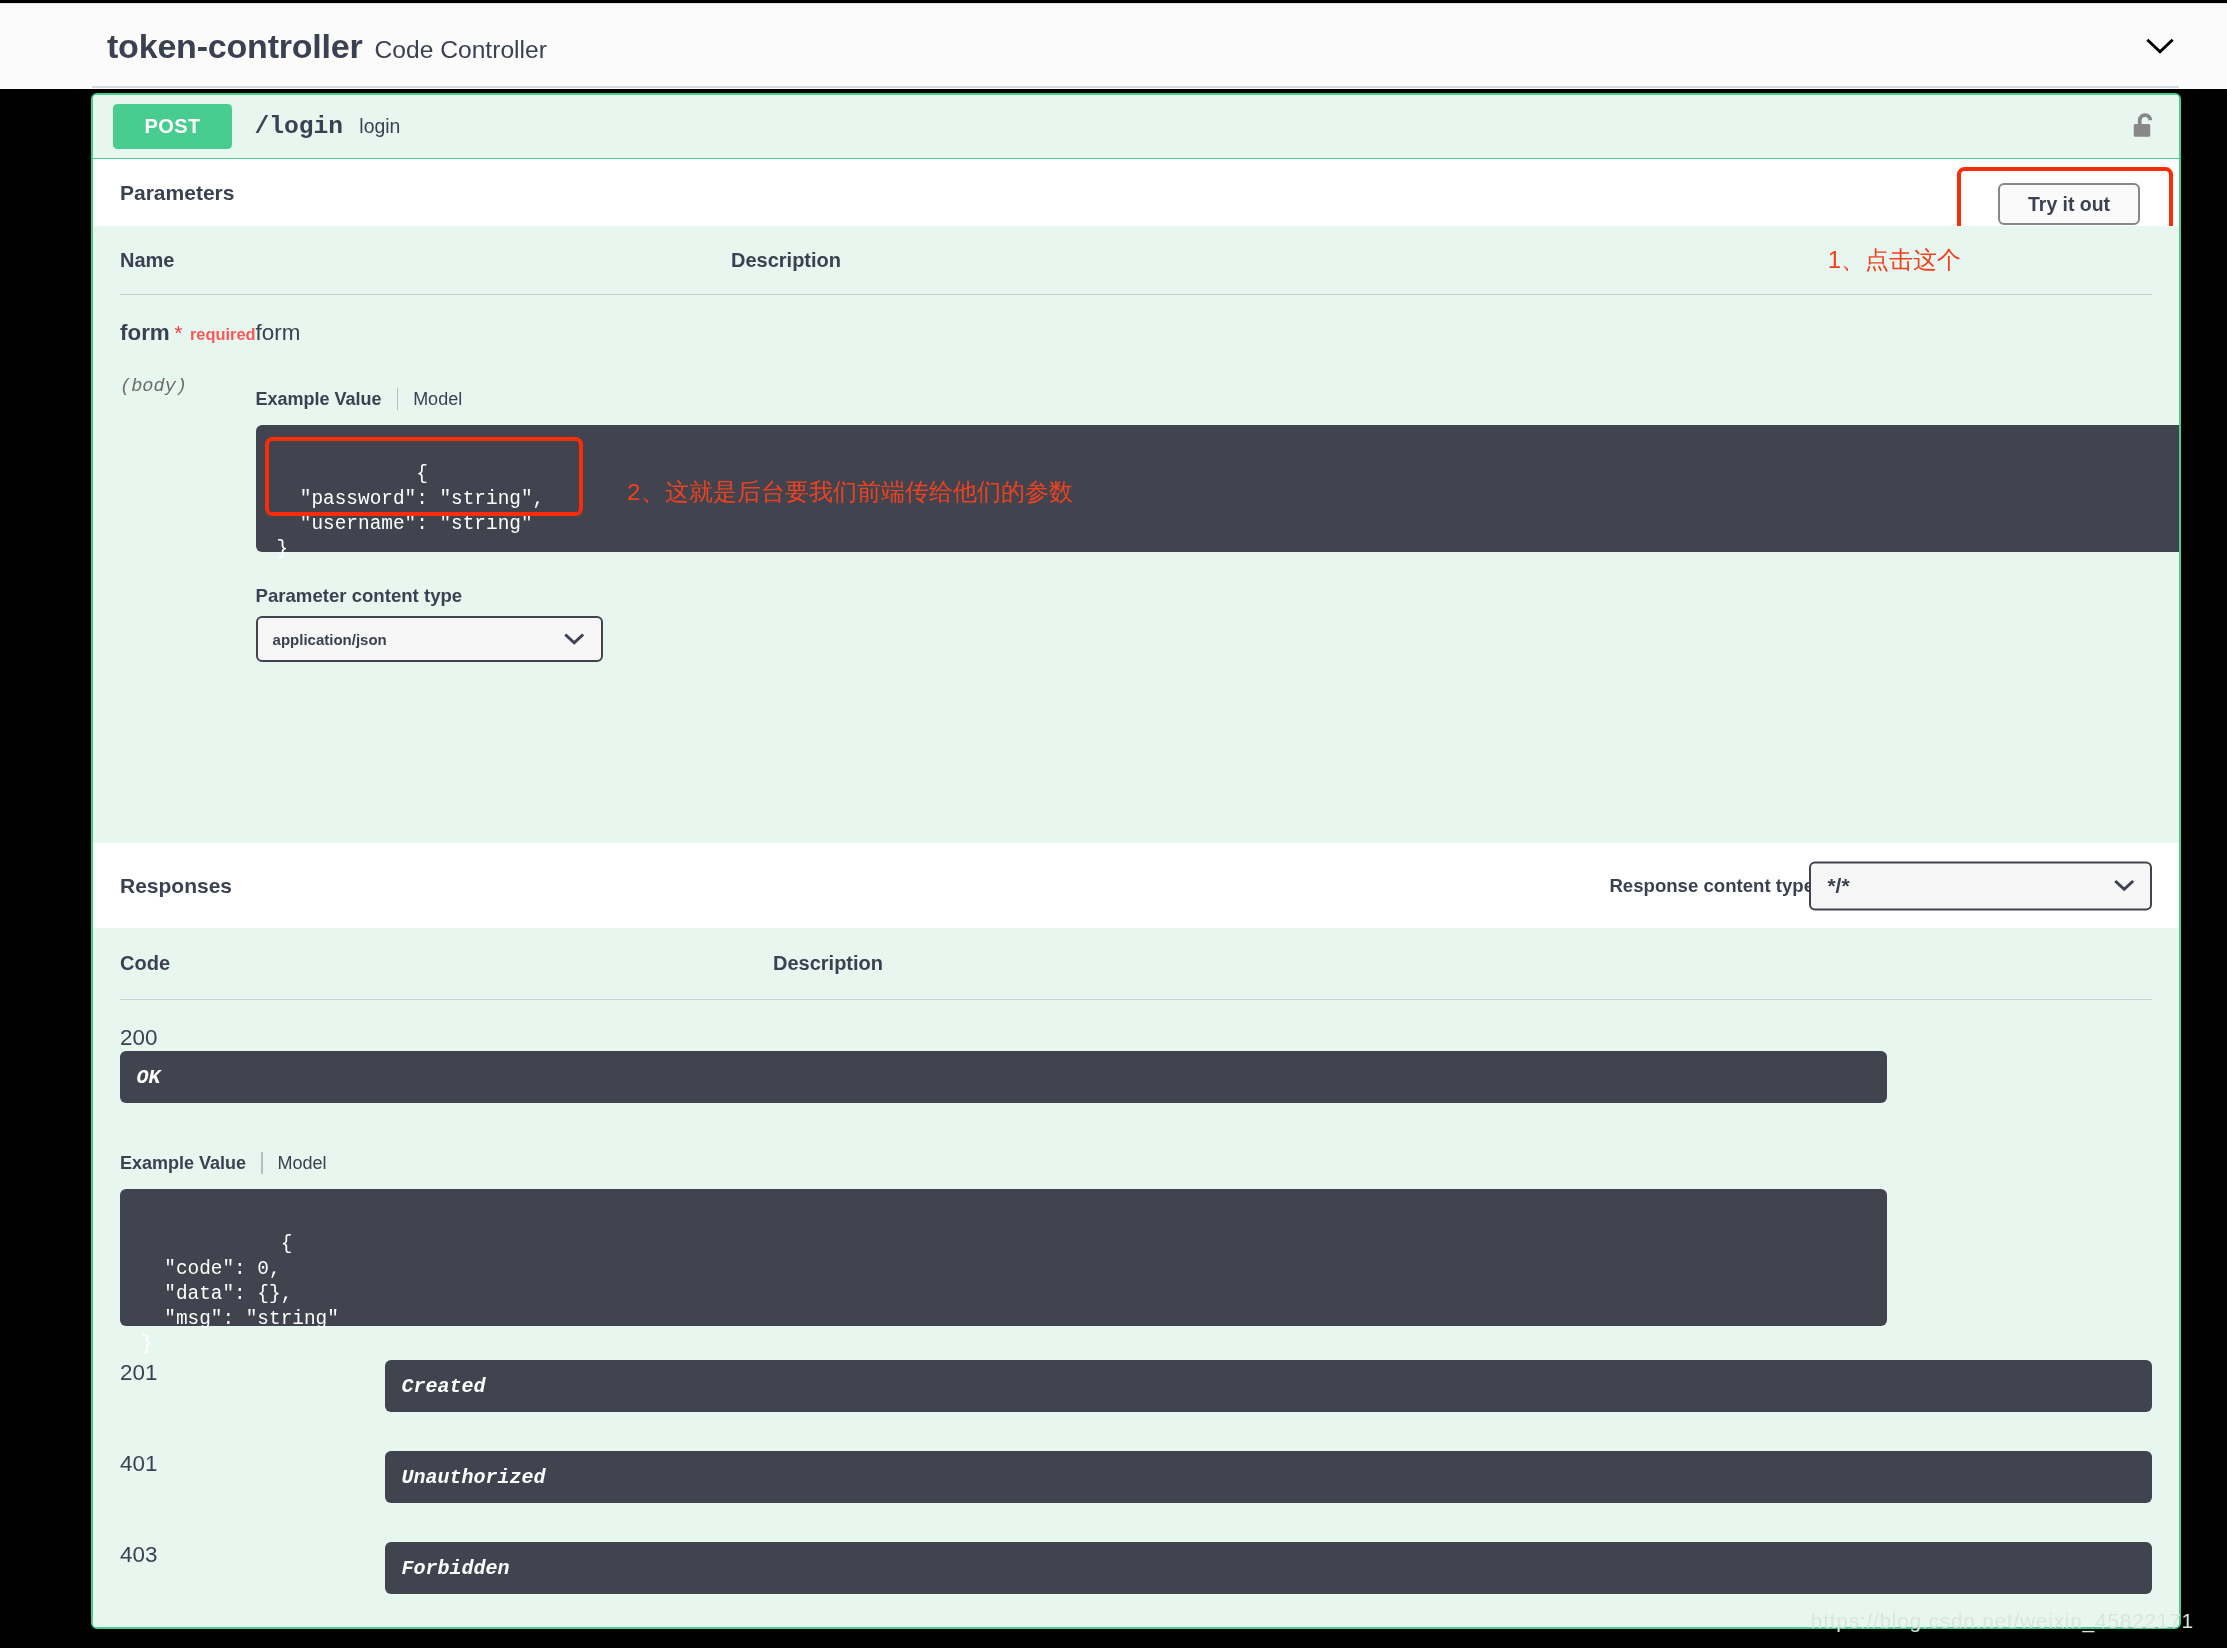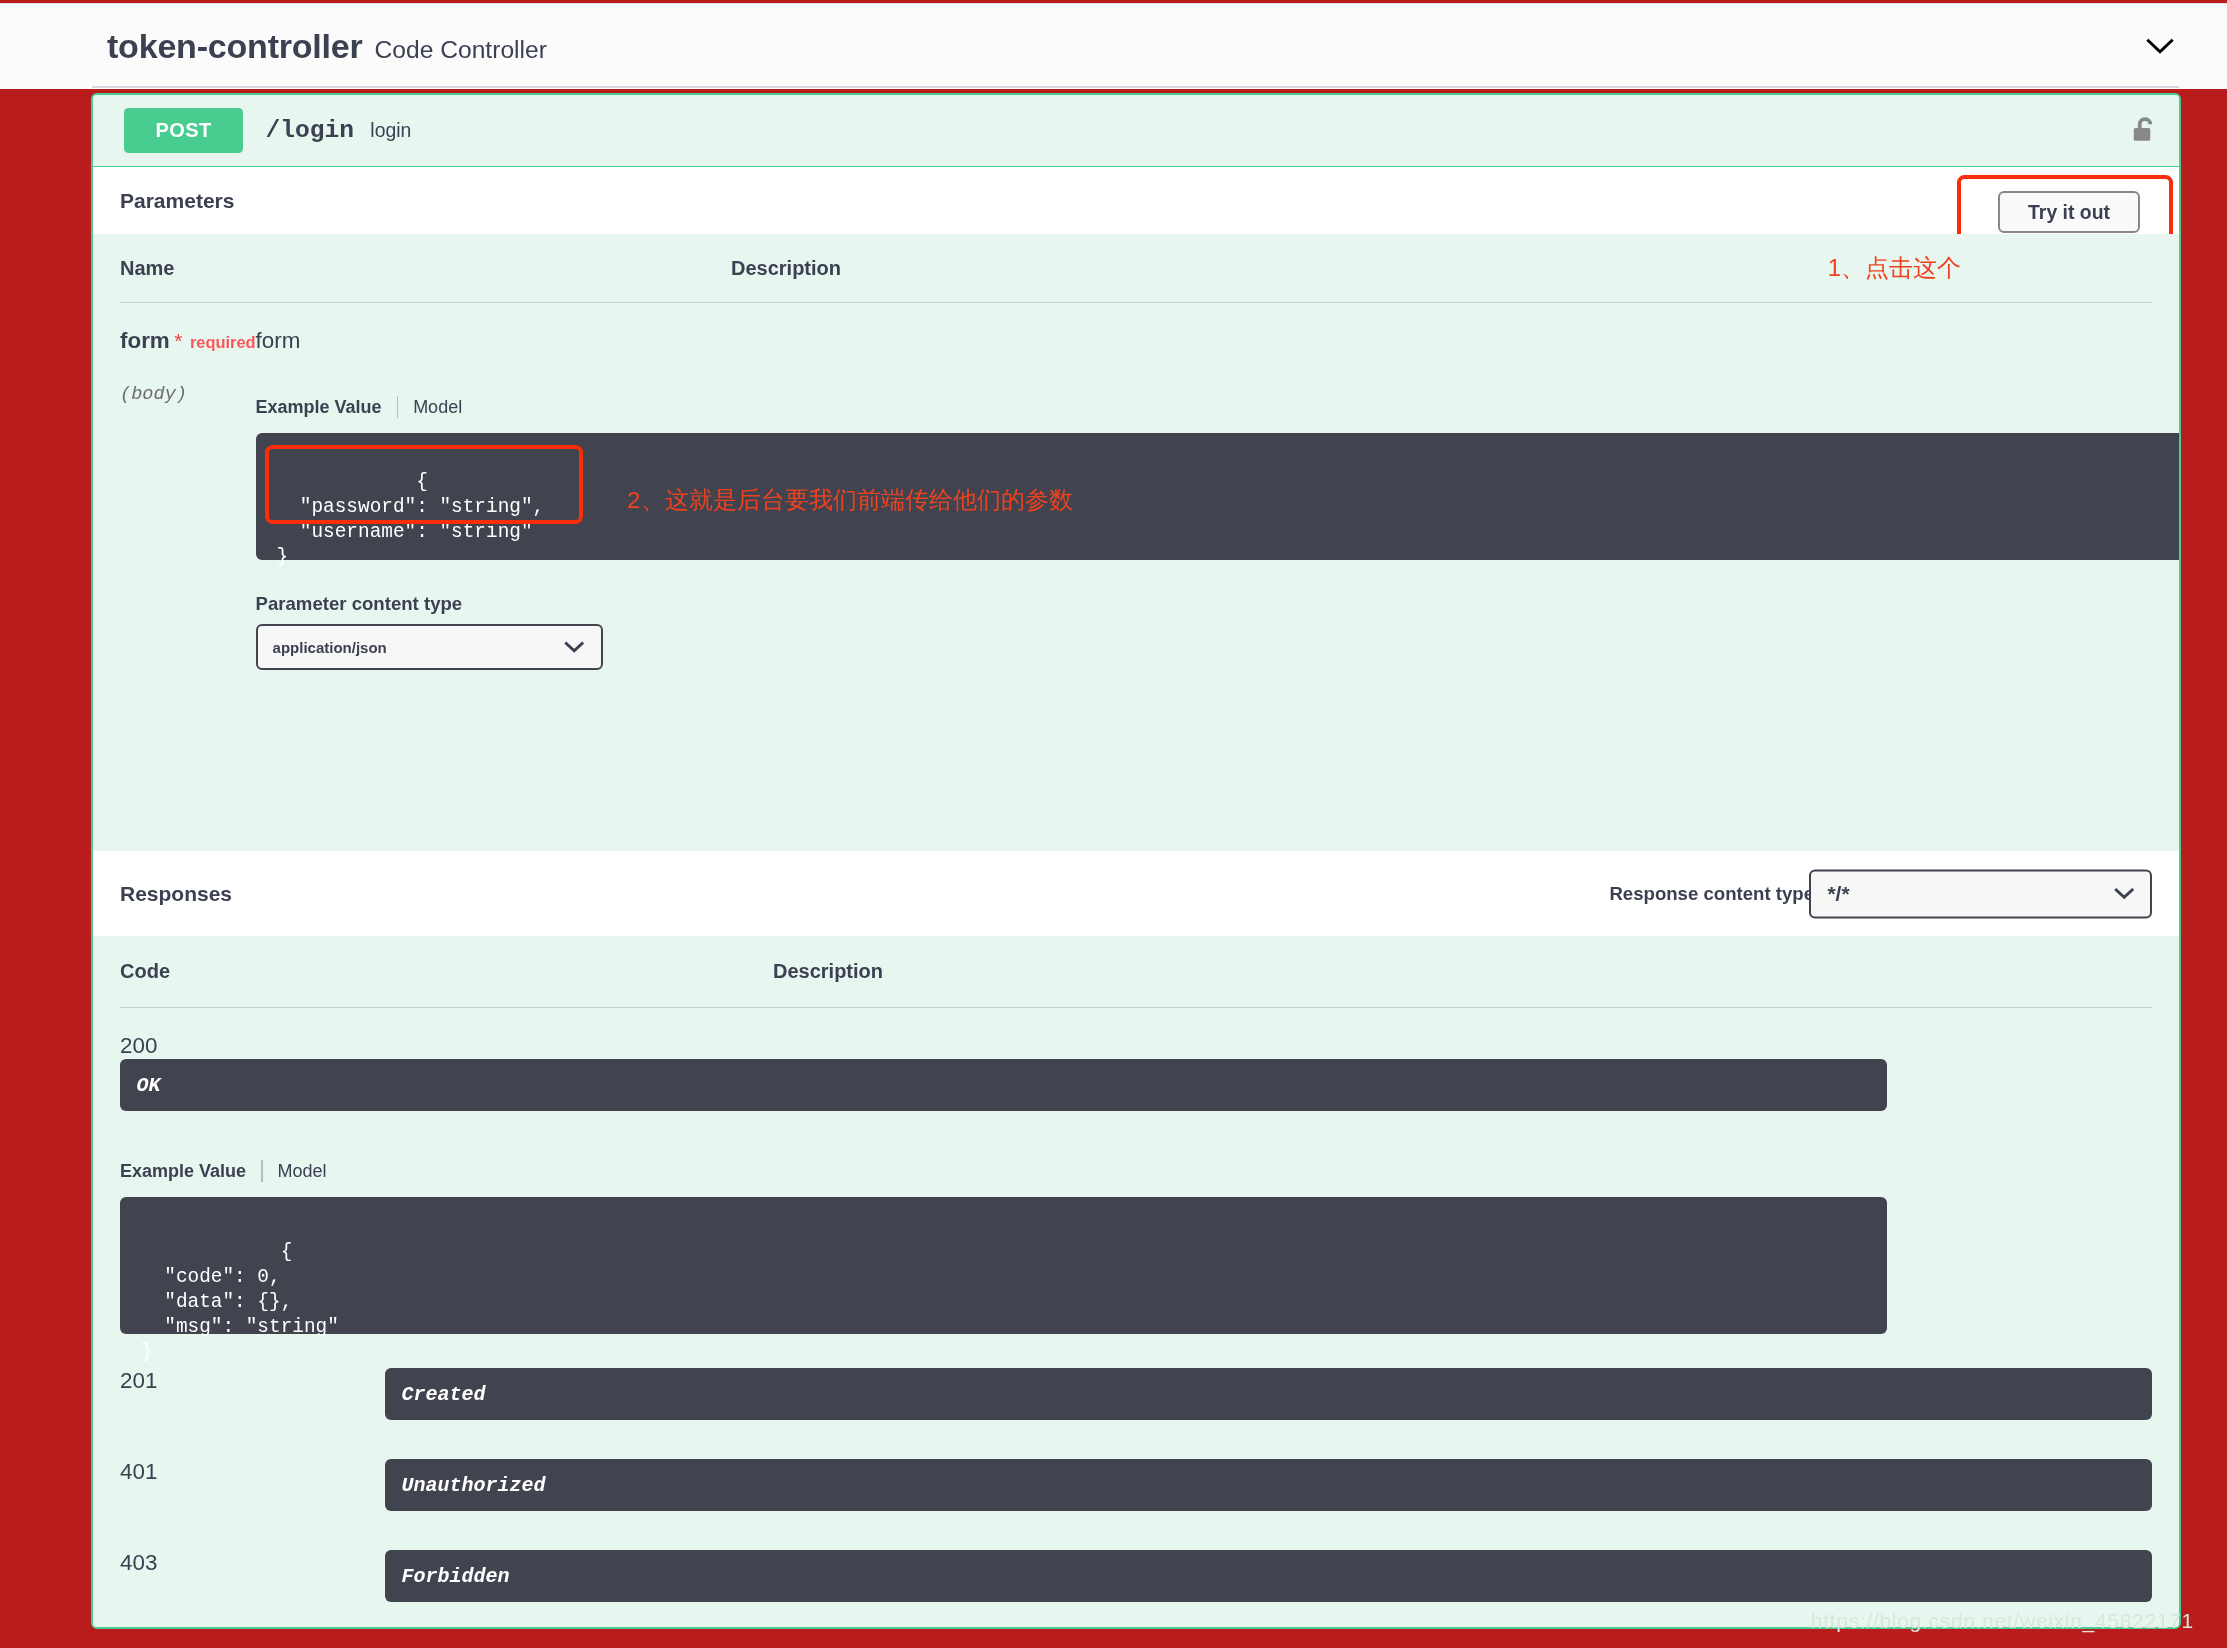--- a/index.html
+++ b/index.html
@@ -6,21 +6,21 @@
   html, body {
     margin: 0; padding: 0;
     width: 2227px; height: 1649px;
     background: #fafafa;
     font-family: "Liberation Sans", sans-serif;
     -webkit-font-smoothing: antialiased;
   }
   .page {
     position: relative;
     width: 2227px; height: 1649px;
-    background: #b91c1c;
+    background: #000000;
     overflow: hidden;
   }
 
   
   .tag-header {
     position: absolute;
     left: 0; top: 3px;
     width: 2227px; height: 86px;
     background: #fbfbfb;
     border-top: 1.5px solid #e3e3eb;
@@ -63,25 +63,25 @@
   .op-block {
     position: absolute;
     left: 91px; top: 93px;
     width: 2090px; height: 1536px;
     border: 2.2px solid #49cc90;
     border-radius: 6px;
     background: #ffffff;
     overflow: hidden;
   }
   .op-summary {
-    height: 72px;
+    height: 64px;
     background: #e8f6f0;
     display: flex;
     align-items: center;
-    padding: 0 28px;
+    padding: 0 17px;
     position: relative;
     border-bottom: 1.5px solid #49cc90;
   }
   .method-badge {
     width: 119px; height: 45px;
     background: #49cc90;
     border-radius: 4.5px;
     color: #fff;
     font-size: 20px;
     font-weight: 700;

